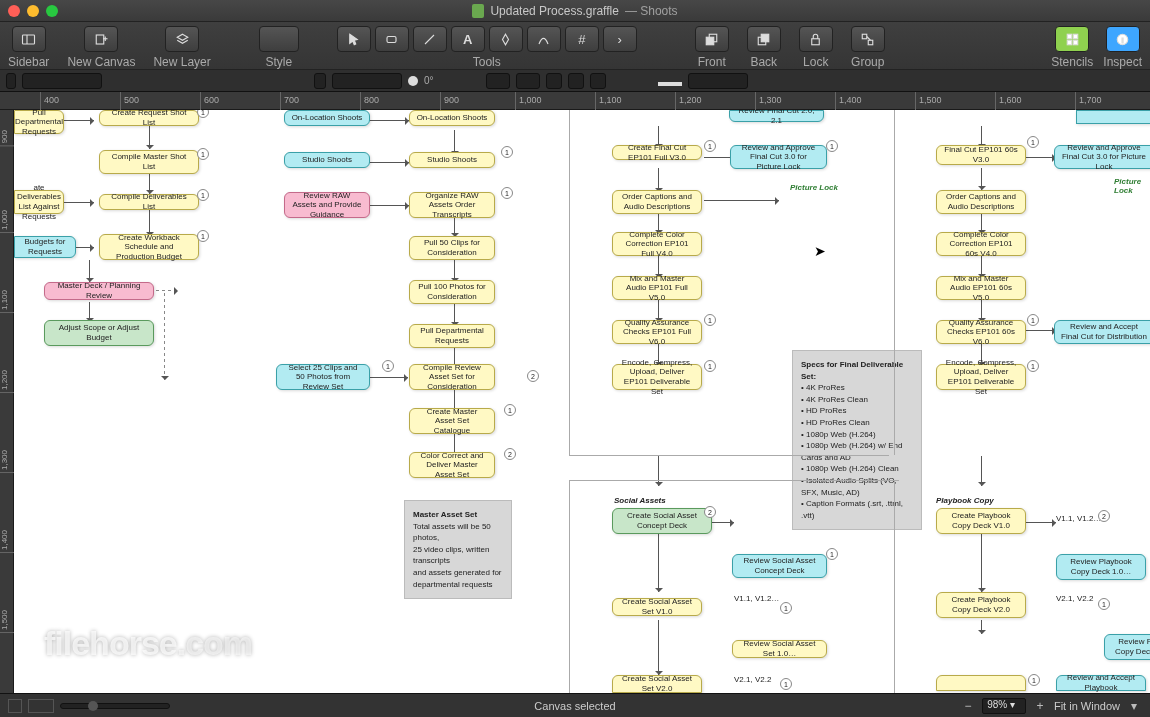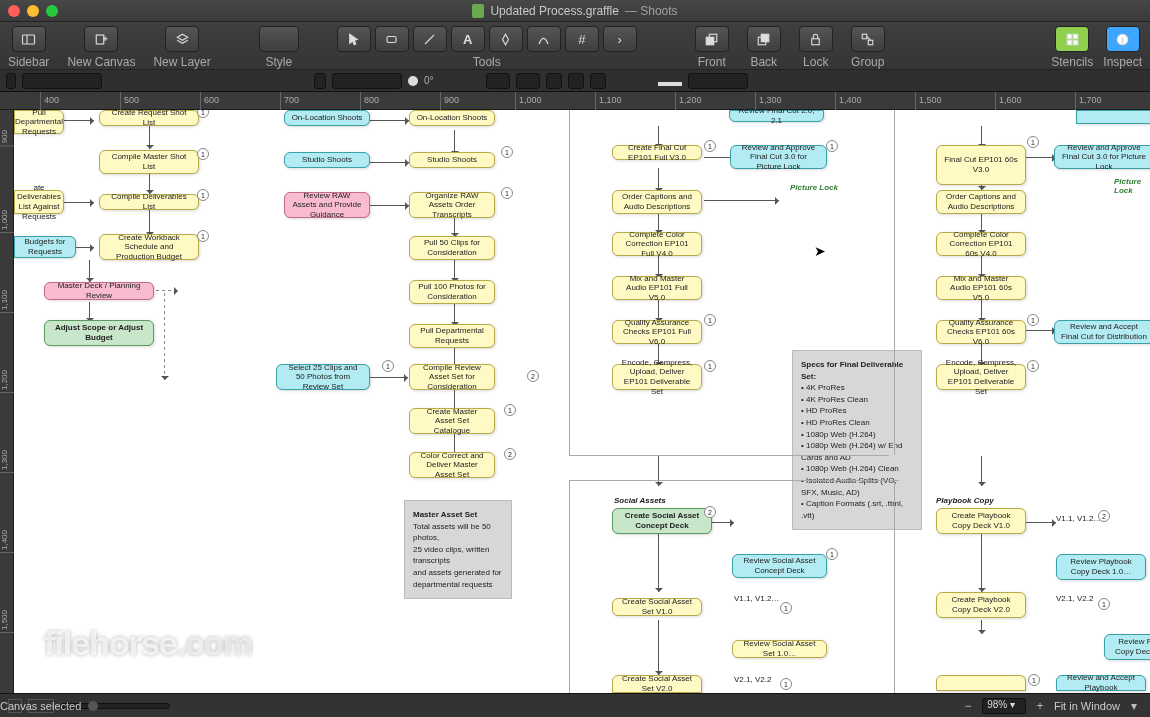--- a/index.html
+++ b/index.html
@@ -113,21 +113,21 @@
     padding:4px 6px;
     text-align:center;
     font-size:8px;
     line-height:1.2;
     display:flex; align-items:center; justify-content:center;
     box-shadow: 1px 1px 3px rgba(0,0,0,.15);
   }
   .yellow { background:#fff9c4; border-color:#b8aa4a; }
   .cyan   { background:#b2ebf2; border-color:#3aa0a8; }
   .pink   { background:#f8bbd0; border-color:#c46a8a; }
-  .green  { background:#c8e6c9; border-color:#5a9a5d;font-weight:bold; }
+  .green  { background:#c8e6c9; border-color:#5a9a5d; }
   .textblock {
     position:absolute;
     background:#d7d7d7;
     border:1px solid #bbb;
     padding:8px;
     font-size:8px;
     line-height:1.45;
     color:#222;
     text-align:left;
   }
@@ -183,21 +183,21 @@
   }
   .statusbar .mini {
     width:14px; height:14px; border:1px solid #555; margin-right:6px;
   }
   .statusbar .slider {
     width:110px; height:6px; background:#222; border:1px solid #111; border-radius:3px; margin-right:auto;
     position:relative;
   }
   .statusbar .slider::after { content:""; position:absolute; left:25%; top:-3px; width:10px; height:10px; background:#555; border-radius:50%; }
   .statusbar .center-status {
-    position:absolute; left:0; right:0; pointer-events:none;
+    position:absolute; left:0; right:0; text-align:center; pointer-events:none;
   }
   .statusbar .right-group { margin-left:auto; display:flex; align-items:center; gap:6px; }
   .zoom-select {
     background:#222; border:1px solid #111; color:#ddd;
     height:16px; font-size:10px; border-radius:2px; padding:0 10px 0 4px;
   }
   .iconbtn {
     width:16px; height:16px; display:flex; align-items:center; justify-content:center;
     color:#bbb; font-size:12px; cursor:pointer;
   }
@@ -530,21 +530,21 @@
   <div class="node yellow" style="left:598px; top:210px; width:90px; height:24px">Quality Assurance Checks
 EP101 Full V6.0</div>
   <div class="node yellow" style="left:598px; top:254px; width:90px; height:26px">Encode, Compress, Upload,
 Deliver EP101 Deliverable Set</div>
 
   <div class="badge" style="left:690px; top:30px">1</div>
   <div class="badge" style="left:812px; top:30px">1</div>
   <div class="badge" style="left:690px; top:204px">1</div>
   <div class="badge" style="left:690px; top:250px">1</div>
 
-  <div class="node yellow" style="left:922px; top:35px;  width:90px; height:40px">Final Cut
+  <div class="node yellow" style="left:922px; top:35px;  width:90px; height:20px">Final Cut
 EP101 60s V3.0</div>
   <div class="node cyan" style="left:1040px; top:35px;  width:100px; height:24px; border-top-right-radius:0; border-bottom-right-radius:0">Review and Approve Final Cut
 3.0 for Picture Lock</div>
   <div class="node yellow" style="left:922px; top:80px;  width:90px; height:24px">Order Captions and Audio
 Descriptions</div>
   <div class="node yellow" style="left:922px; top:122px; width:90px; height:24px">Complete Color Correction
 EP101 60s V4.0</div>
   <div class="node yellow" style="left:922px; top:166px; width:90px; height:24px">Mix and Master Audio
 EP101 60s V5.0</div>
   <div class="node yellow" style="left:922px; top:210px; width:90px; height:24px">Quality Assurance Checks

